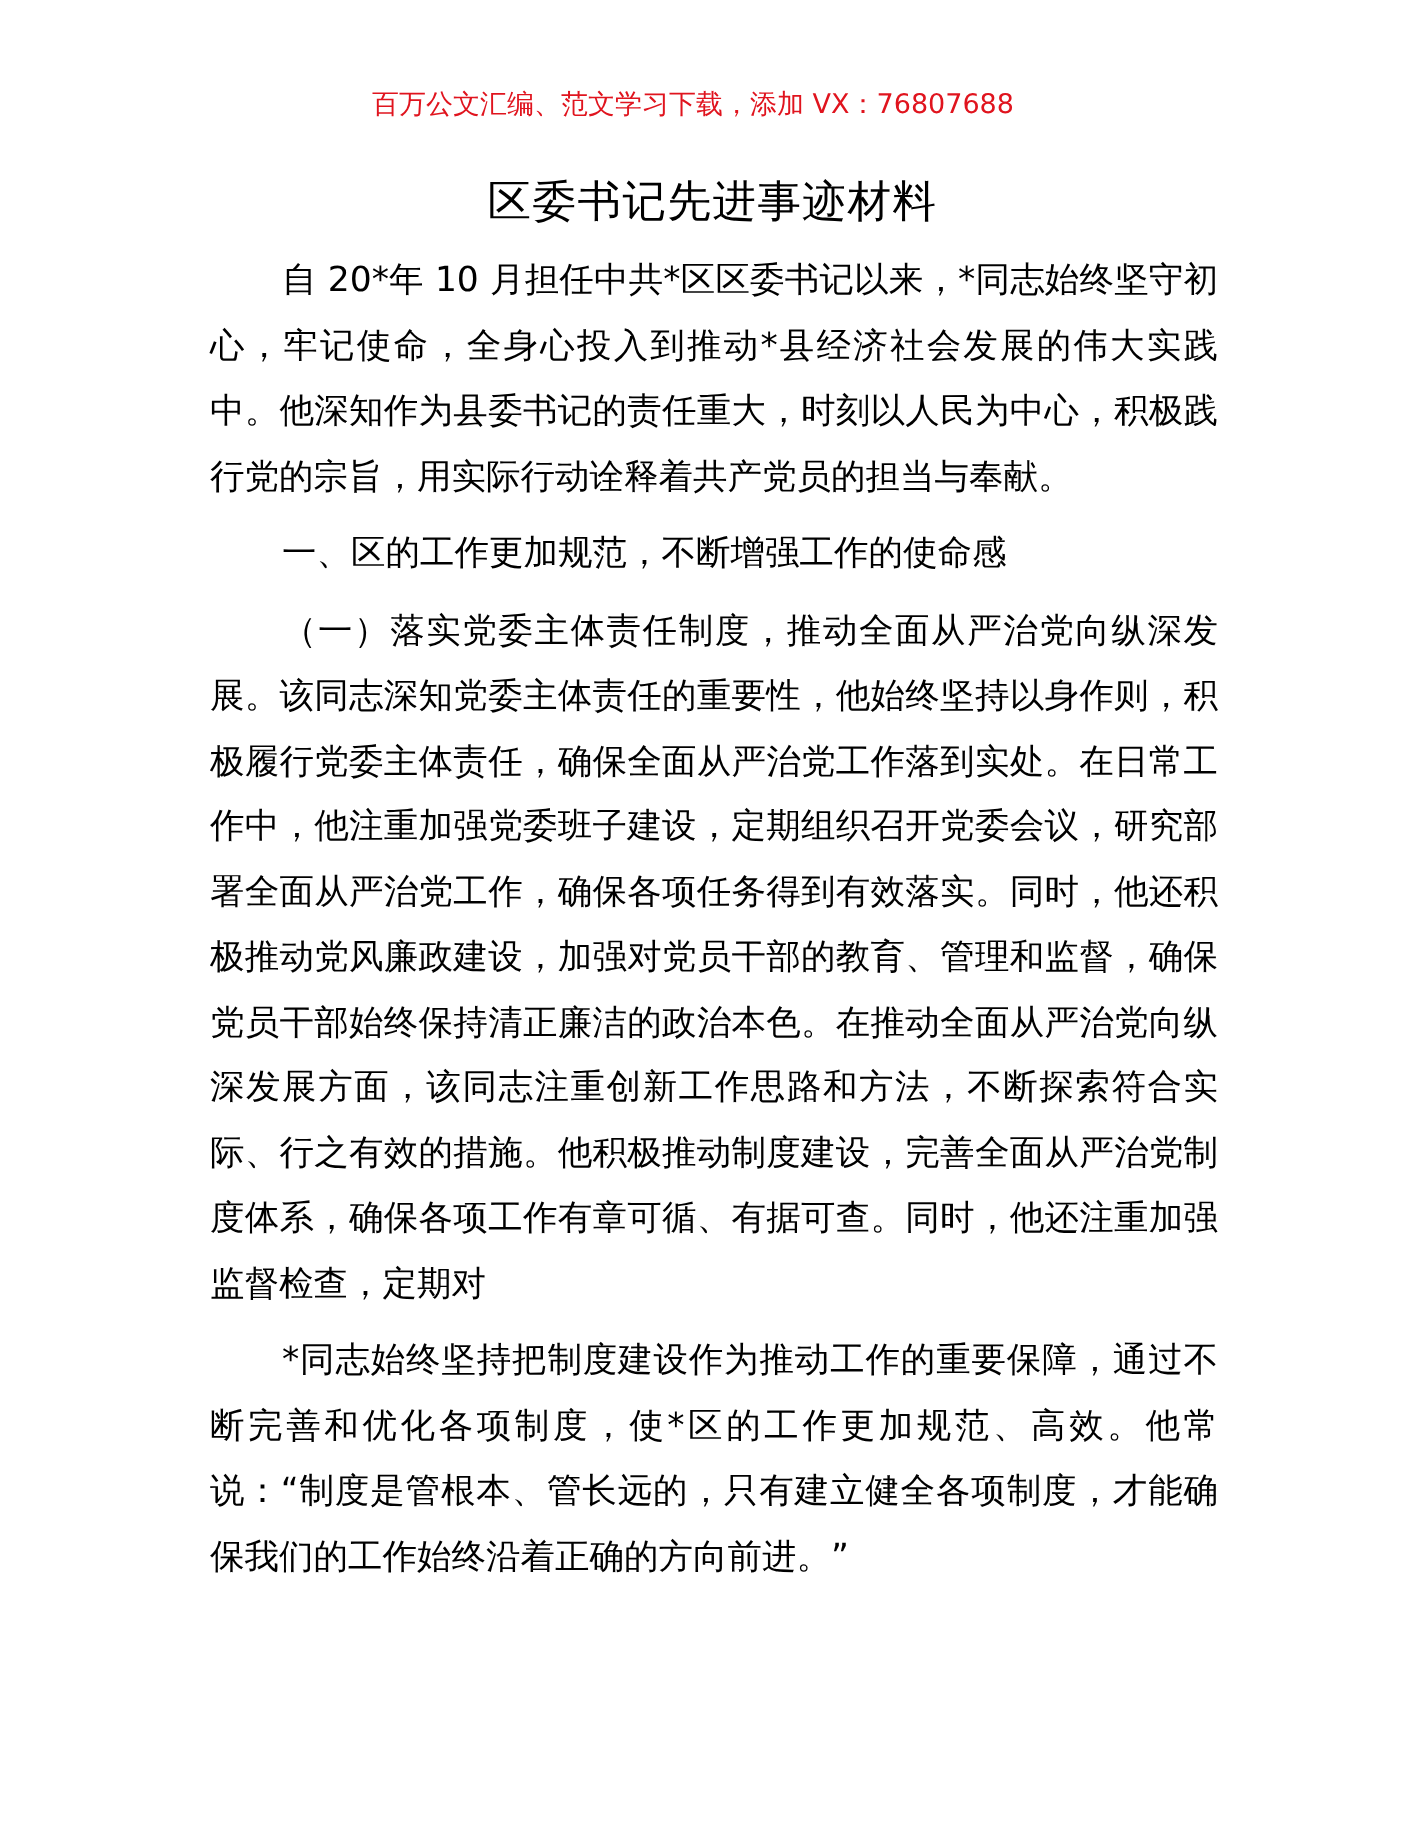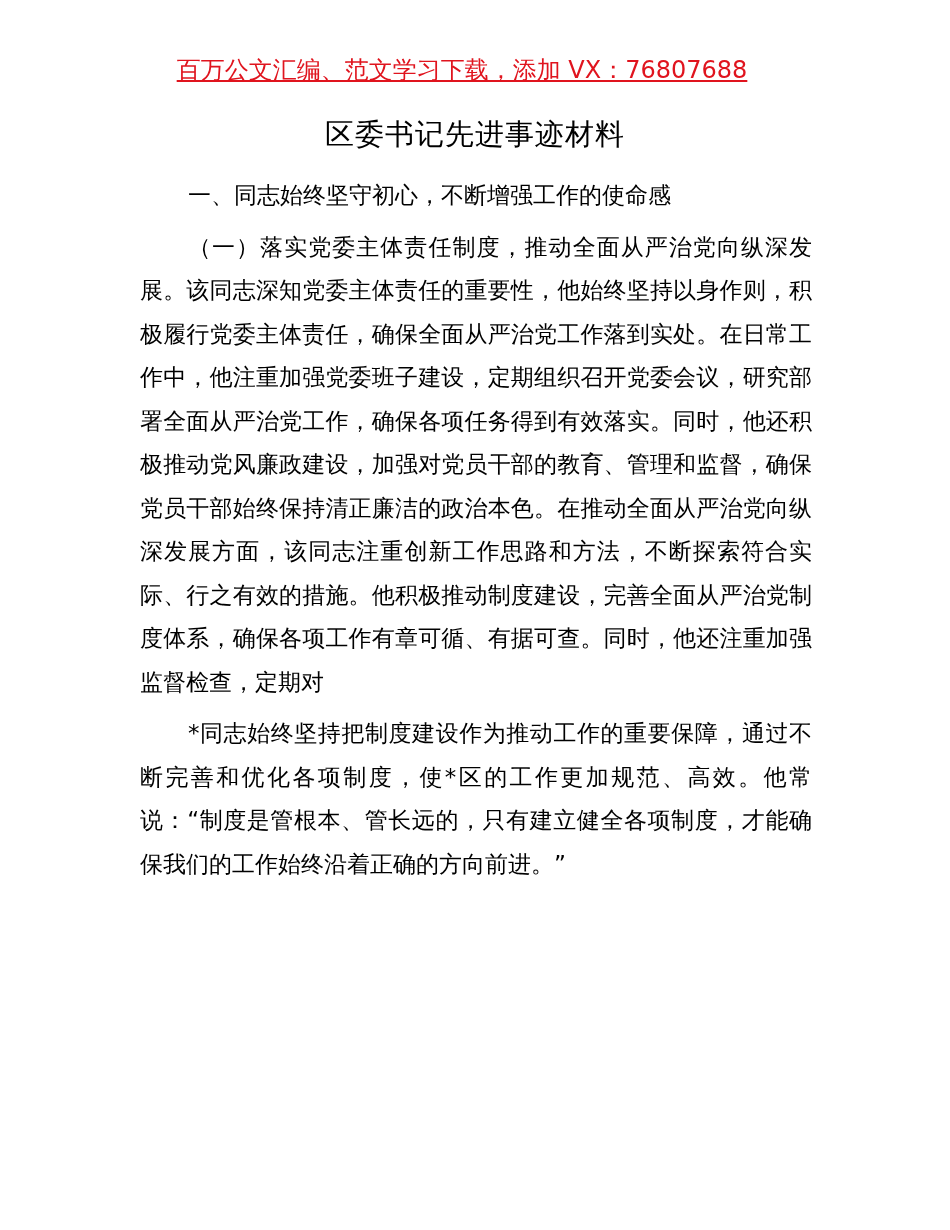--- a/index.html
+++ b/index.html
@@ -14,25 +14,24 @@
       overflow: hidden;
       font-family: "DejaVu Sans", "Liberation Sans", sans-serif;
       color: #000000;
     }
     .header-note {
       position: absolute;
       top: 56px;
       left: 0;
       width: 924px;
       text-align: center;
-      font-size: 24px;
+      font-size: 18px;
       line-height: 28px;
       color: #e0141e;
       letter-spacing: 0px;
-      text-decoration: underline;
     }
     .doc-title {
       position: absolute;
       top: 112px;
       left: 0;
       width: 950px;
       text-align: center;
       font-size: 29px;
       line-height: 44px;
       letter-spacing: 1px;
@@ -59,16 +58,17 @@
     }
   </style>
 </head>
 <body>
 
 <div class="header-note">百万公文汇编、范文学习下载，添加 VX：76807688</div>
 
 <div class="doc-title">区委书记先进事迹材料</div>
 
 <div class="body-text">
-  <p class="para heading">一、同志始终坚守初心，不断增强工作的使命感</p>
+  <p class="para">自 20*年 10 月担任中共*区区委书记以来，*同志始终坚守初心，牢记使命，全身心投入到推动*县经济社会发展的伟大实践中。他深知作为县委书记的责任重大，时刻以人民为中心，积极践行党的宗旨，用实际行动诠释着共产党员的担当与奉献。</p>
+  <p class="para heading">一、区的工作更加规范，不断增强工作的使命感</p>
   <p class="para gap">（一）落实党委主体责任制度，推动全面从严治党向纵深发展。该同志深知党委主体责任的重要性，他始终坚持以身作则，积极履行党委主体责任，确保全面从严治党工作落到实处。在日常工作中，他注重加强党委班子建设，定期组织召开党委会议，研究部署全面从严治党工作，确保各项任务得到有效落实。同时，他还积极推动党风廉政建设，加强对党员干部的教育、管理和监督，确保党员干部始终保持清正廉洁的政治本色。在推动全面从严治党向纵深发展方面，该同志注重创新工作思路和方法，不断探索符合实际、行之有效的措施。他积极推动制度建设，完善全面从严治党制度体系，确保各项工作有章可循、有据可查。同时，他还注重加强监督检查，定期对</p>
   <p class="para gap">*同志始终坚持把制度建设作为推动工作的重要保障，通过不断完善和优化各项制度，使*区的工作更加规范、高效。他常说：“制度是管根本、管长远的，只有建立健全各项制度，才能确保我们的工作始终沿着正确的方向前进。”</p>
 </div>
 
 </body></html>

